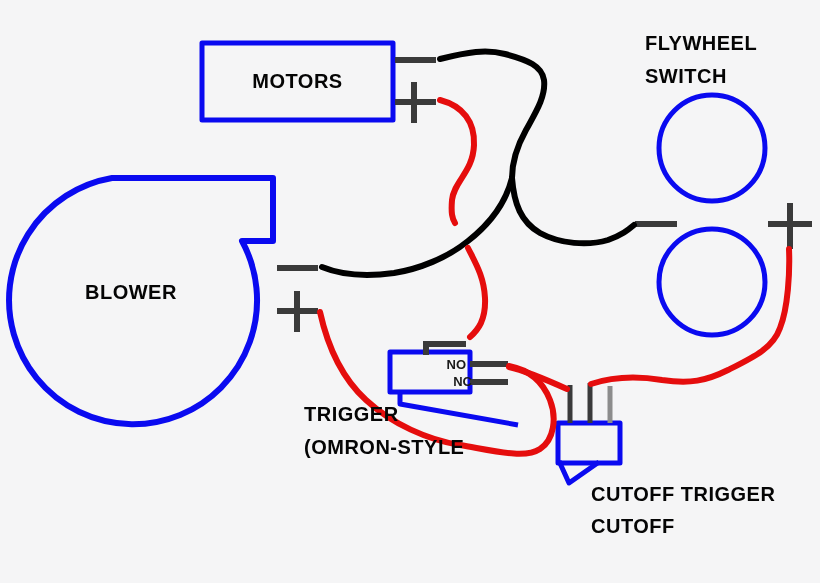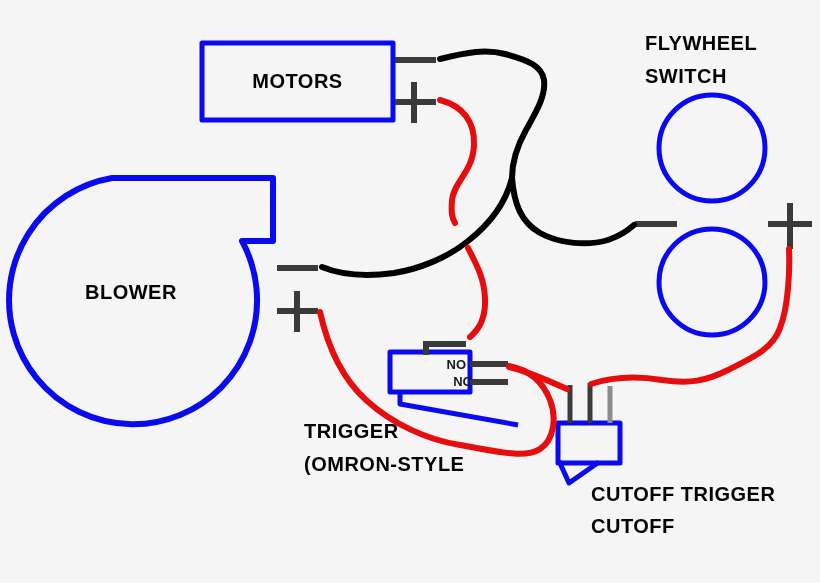--- a/index.html
+++ b/index.html
@@ -20,21 +20,21 @@
     position:absolute;
     font-weight:bold; font-size:20px; line-height:33px;
     color:#050505; letter-spacing:.5px; white-space:nowrap;
   }
   .lbl-battery {
     left:202px; top:43px; width:191px; height:77px;
     display:flex; align-items:center; justify-content:center;
   }
   .lbl-motors { left:645px; top:27px; }
   .lbl-blower { left:85px; top:276px; }
-  .lbl-trigger { left:304px; top:415px; line-height:32.5px; }
+  .lbl-trigger { left:304px; top:398px; line-height:32.5px; }
   .lbl-rocker  { left:591px; top:478px; line-height:32px; }
   .lbl-sw {
     position:absolute; font-weight:bold; font-size:13px;
     color:#1a1a1a; width:20px; text-align:right; letter-spacing:0;
   }
   .lbl-no { left:446px; top:357px; }
   .lbl-nc { left:446px; top:374px;margin-left:6px; }
 </style>
 </head>
 <body>

